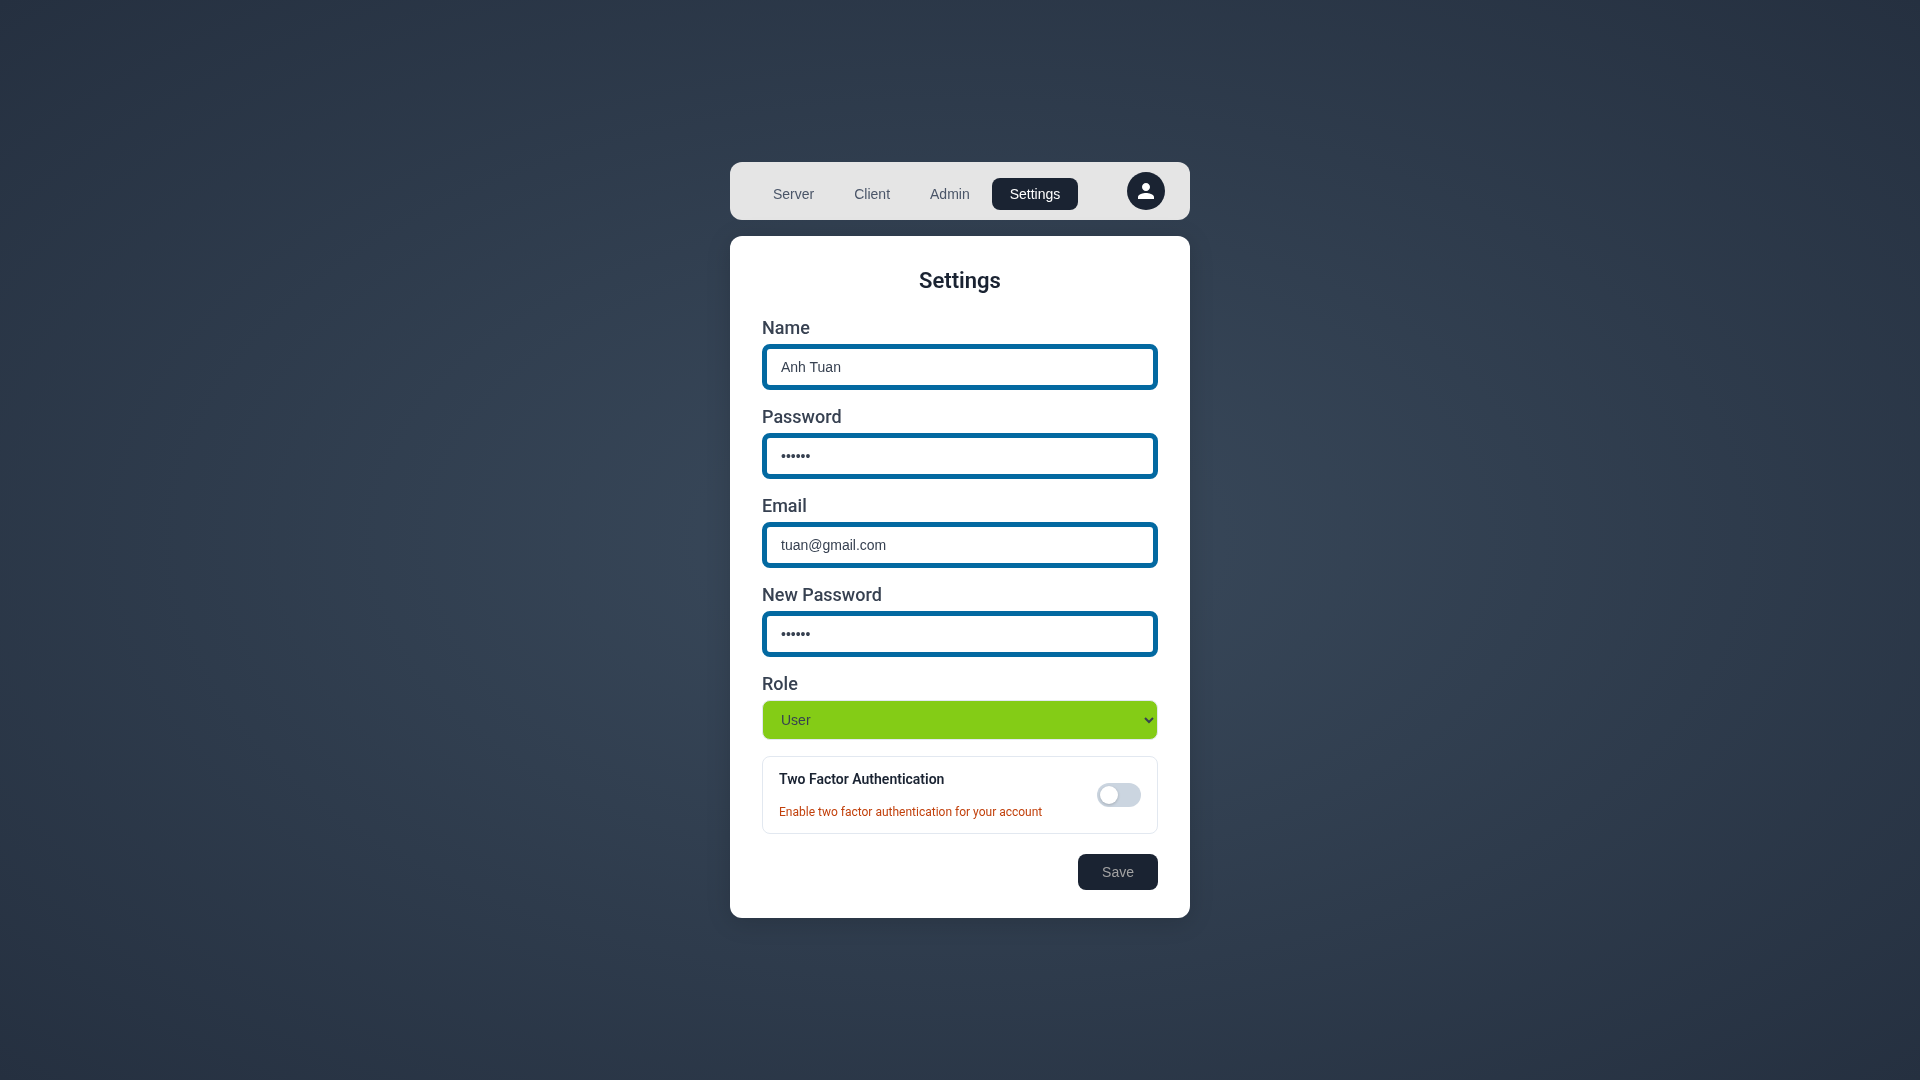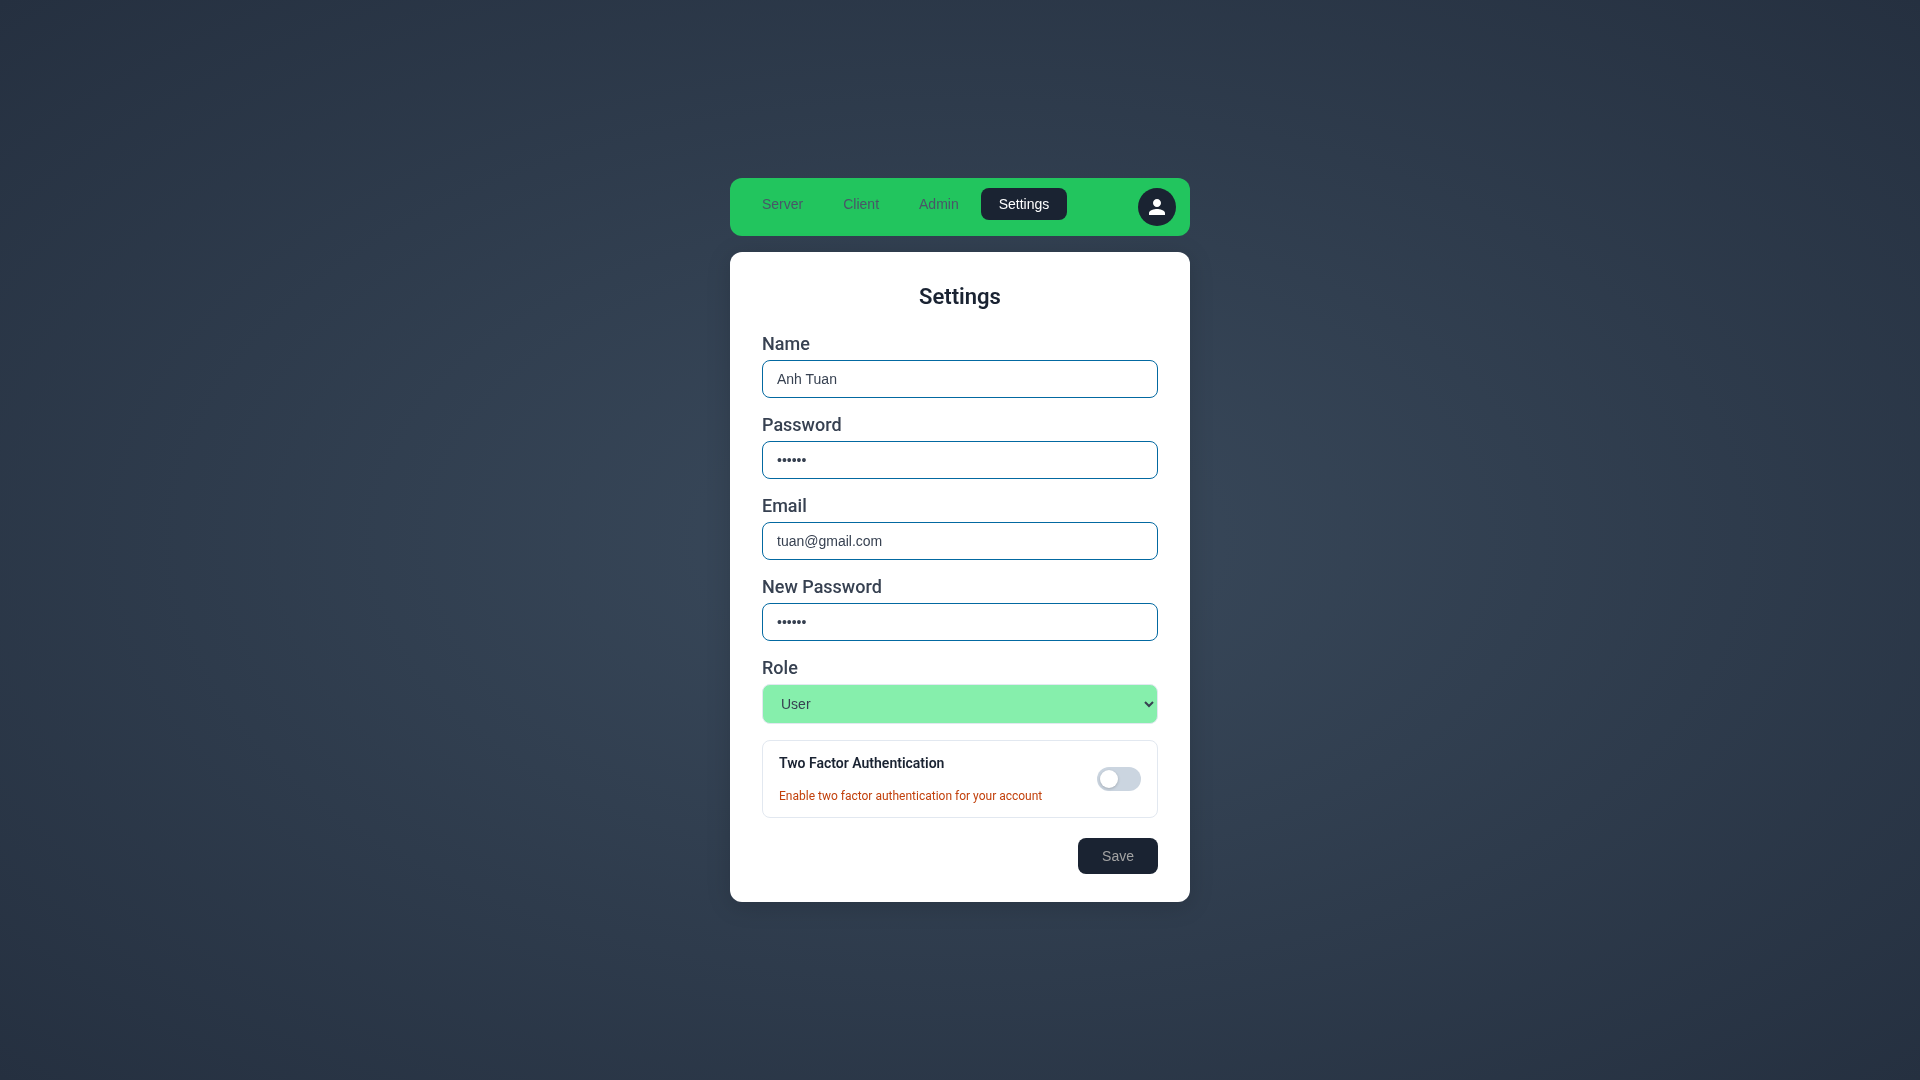--- a/index.html
+++ b/index.html
@@ -22,25 +22,25 @@
 
     .app-container {
       display: flex;
       flex-direction: column;
       gap: 16px;
       width: 460px;
     }
 
     
     .nav-bar {
-      background-color: #22c55e;
+      background-color: #e5e5e5;
       border-radius: 12px;
-      padding: 10px 14px;
-      display: flex;
-      align-items: flex-start;
+      padding: 10px 25px;
+      display: flex;
+      align-items: flex-end;
       justify-content: space-between;
     }
 
     .nav-tabs {
       display: flex;
       gap: 4px;
     }
 
     .nav-tab {
       padding: 8px 18px;
@@ -100,38 +100,38 @@
       display: block;
       font-size: 18px;
       font-weight: 500;
       color: #374151;
       margin-bottom: 6px;
     }
 
     .form-input {
       width: 100%;
       padding: 10px 14px;
-      border: 1px solid #0369a1;
+      border: 5px solid #0369a1;
       border-radius: 8px;
       font-size: 14px;
       color: #374151;
       outline: none;
       background: #ffffff;
       transition: border-color 0.2s;
     }
 
     .form-select {
       width: 100%;
       padding: 10px 14px;
       border: 1px solid #e2e8f0;
       border-radius: 8px;
       font-size: 14px;
       color: #374151;
       outline: none;
-      background: #86efac;
+      background: #84cc16;
       appearance: auto;
       cursor: pointer;
     }
 
     
     .tfa-section {
       border: 1px solid #e2e8f0;
       border-radius: 8px;
       padding: 14px 16px;
       display: flex;

